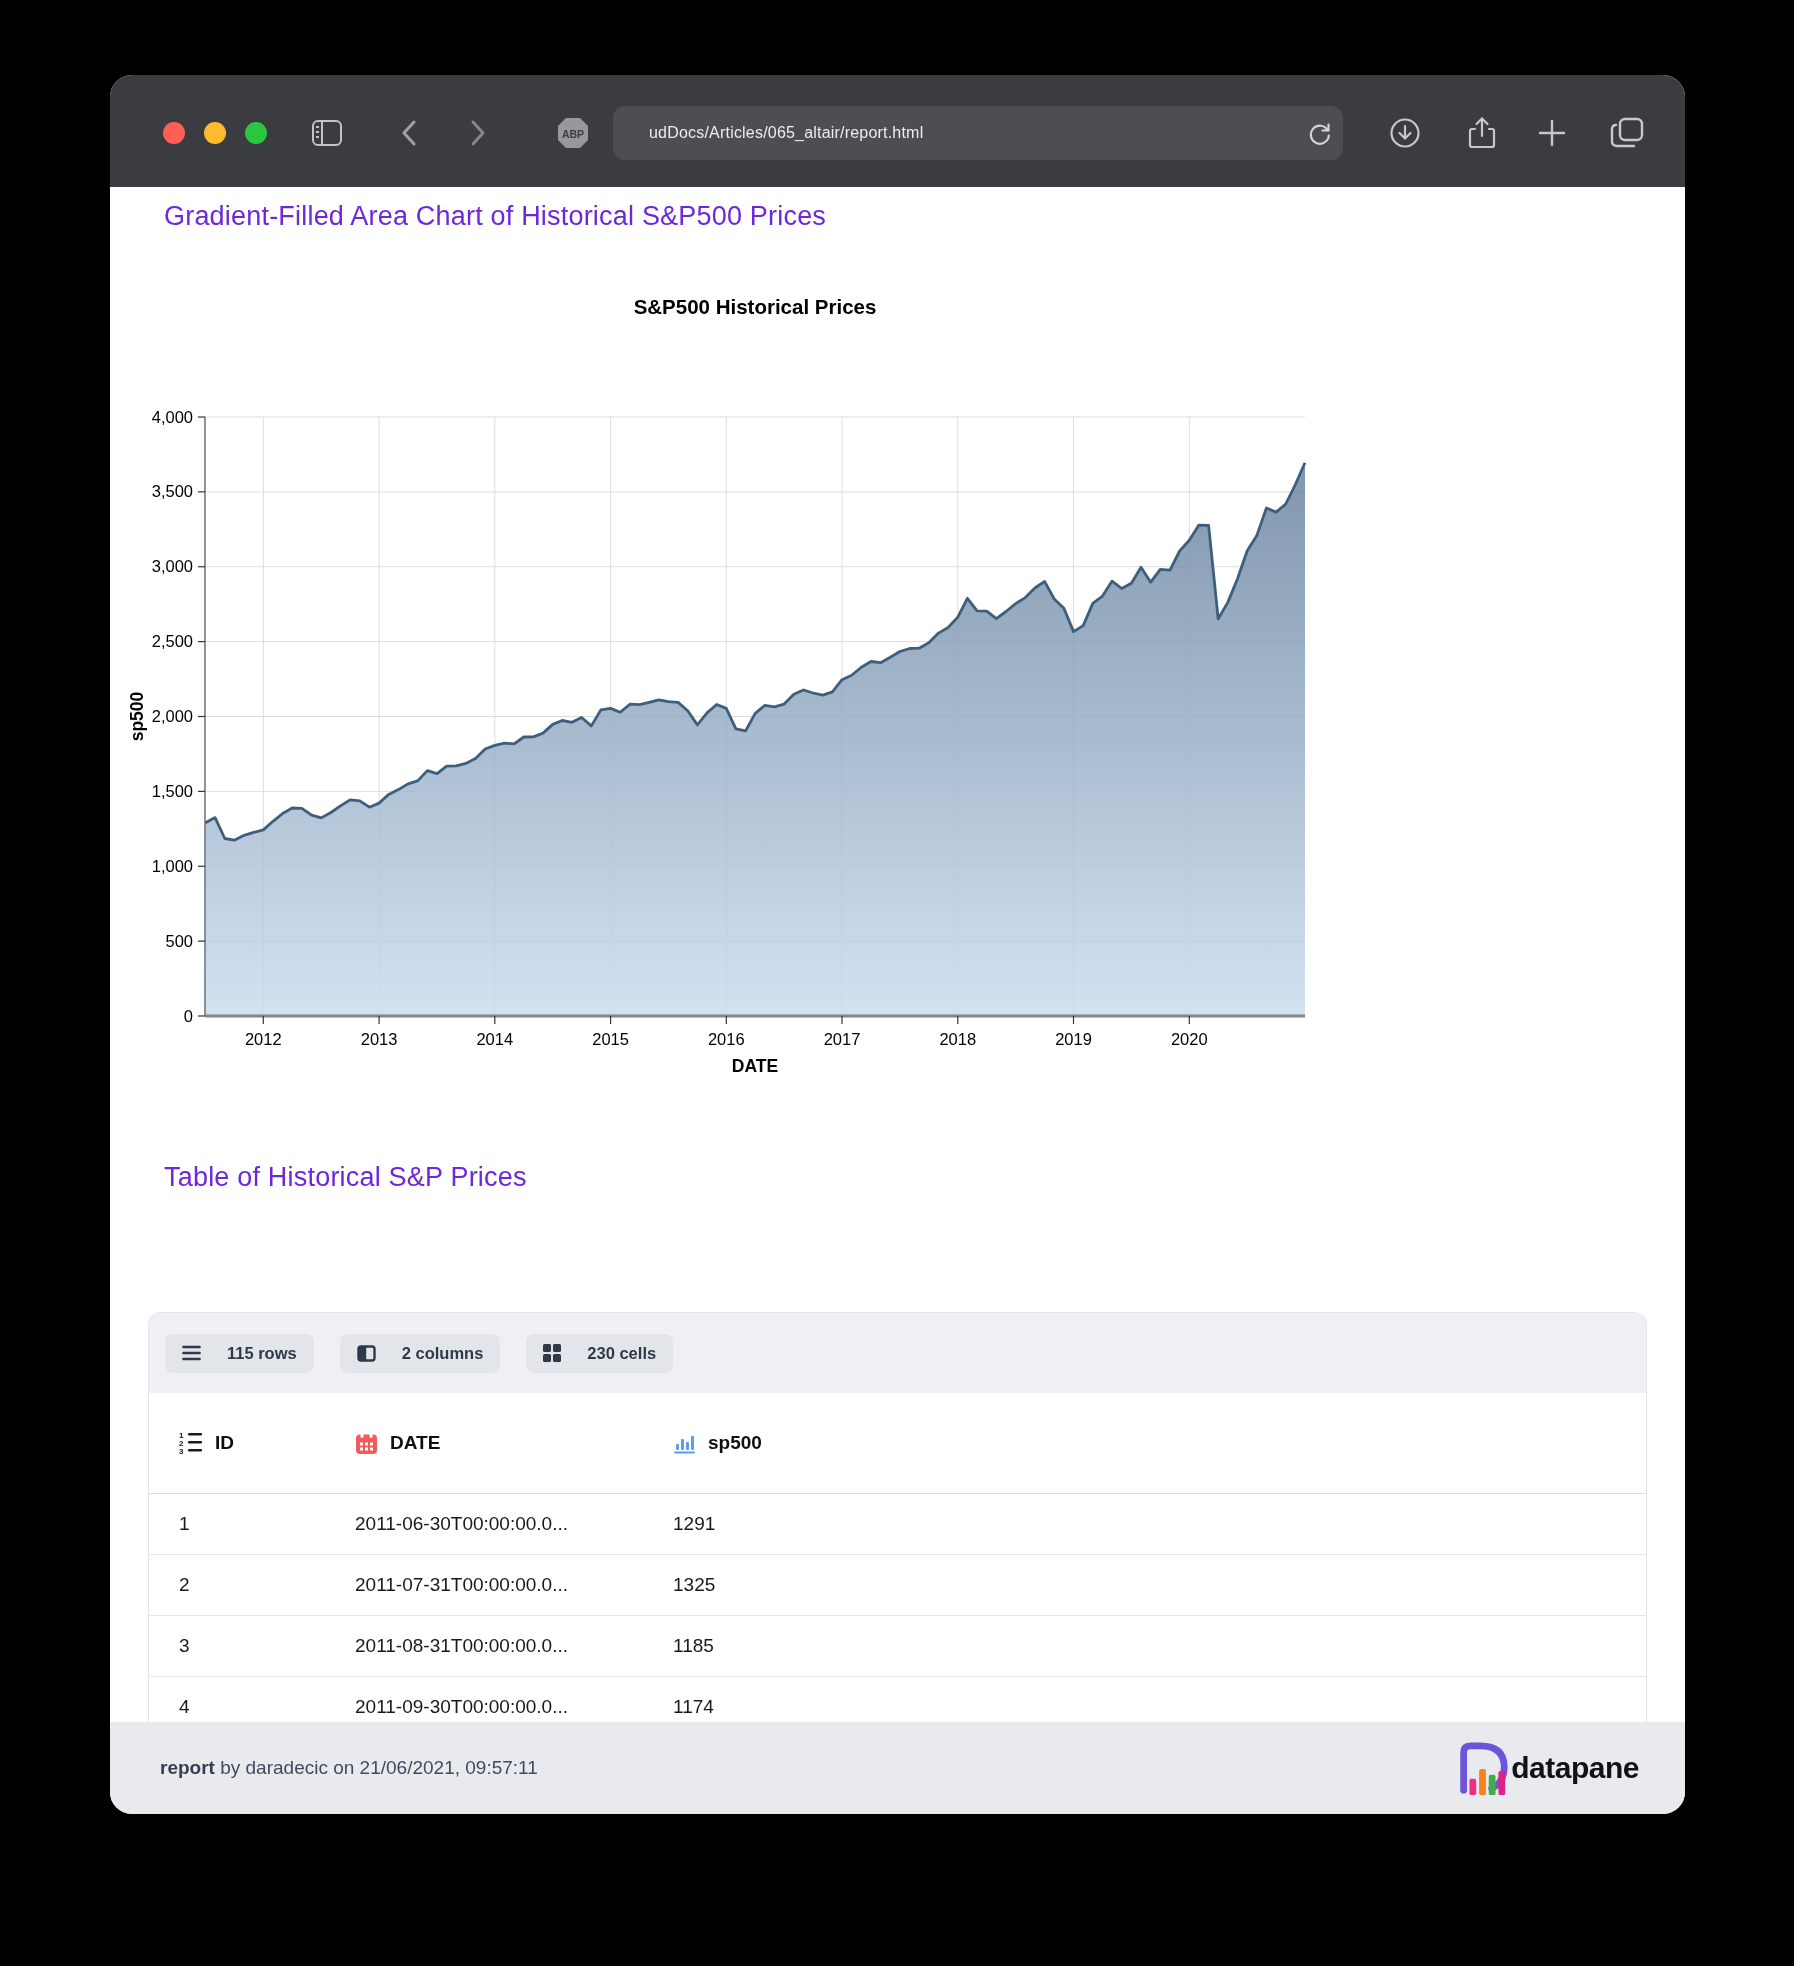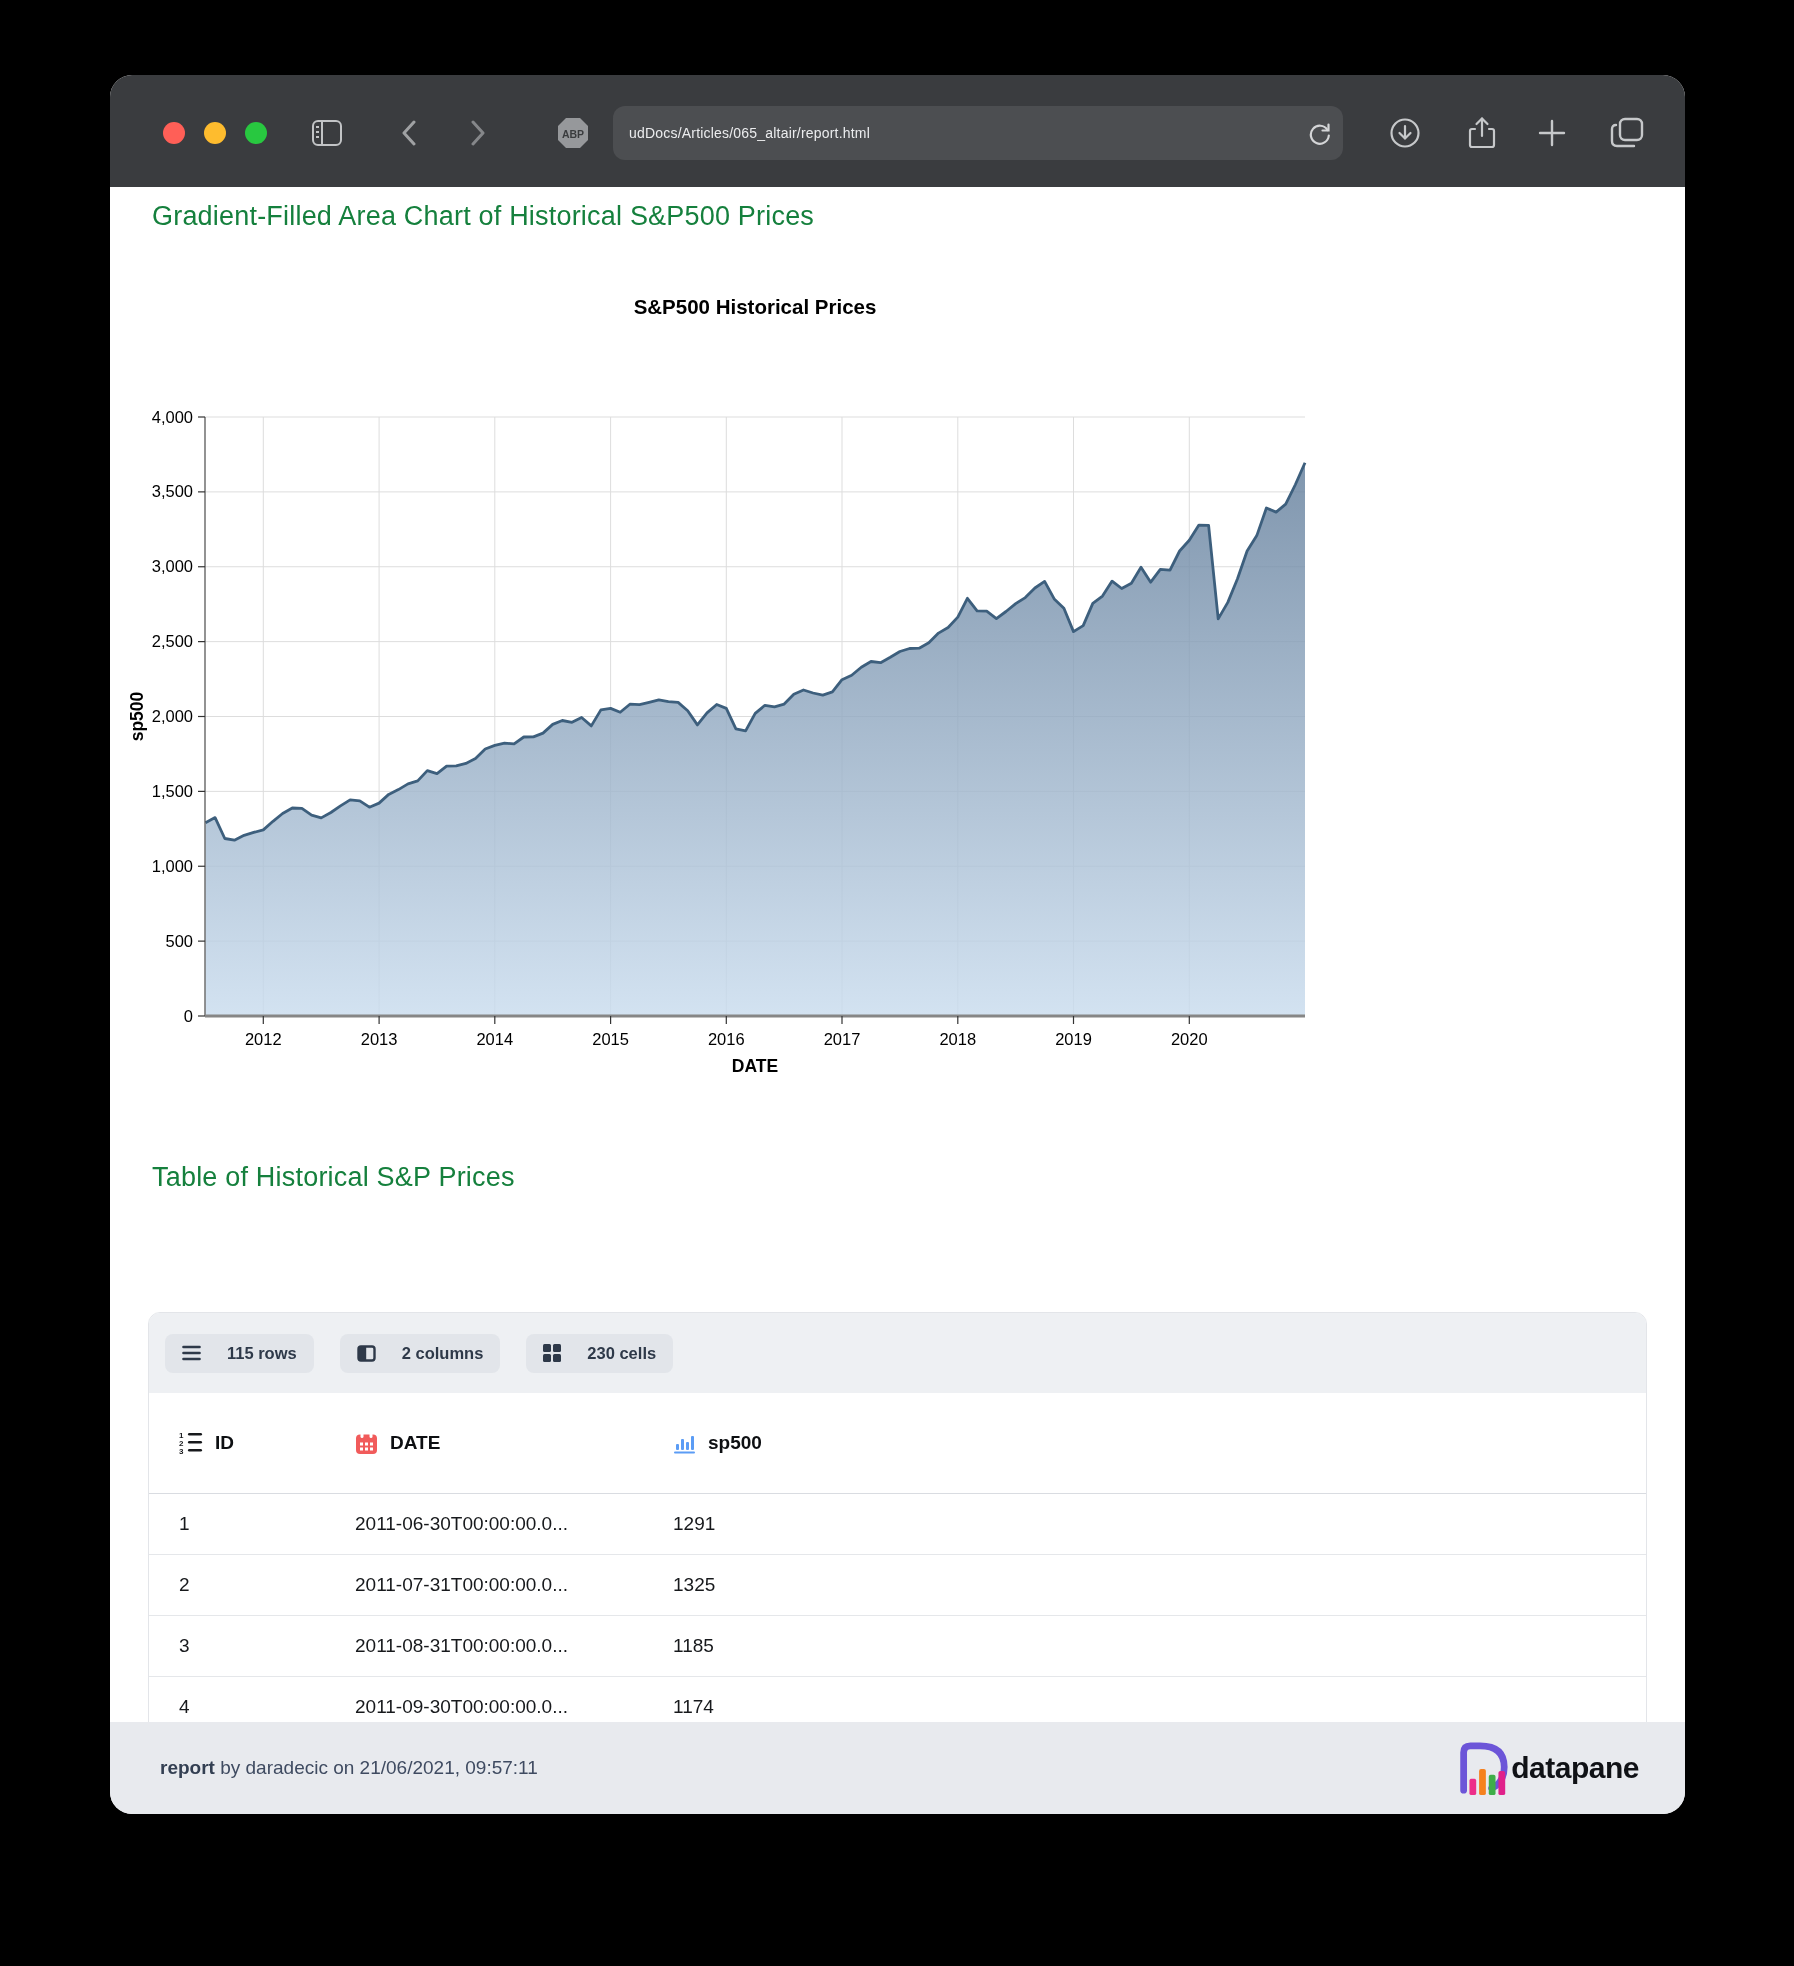--- a/index.html
+++ b/index.html
@@ -9,27 +9,27 @@
   
   .titlebar{height:112px;flex:none;background:#3a3c3f;position:relative;}
   .tl{position:absolute;top:47px;width:22px;height:22px;border-radius:50%;}
   .tl.red{left:53px;background:#ff5f57;}
   .tl.yellow{left:94px;background:#febc2e;}
   .tl.green{left:135px;background:#28c840;}
   .tb-ic{position:absolute;top:40px;width:36px;height:36px;display:flex;
     align-items:center;justify-content:center;color:#c2c4c6;}
   .urlbar{position:absolute;left:503px;top:31px;width:730px;height:54px;border-radius:12px;
     background:#4c4e51;display:flex;align-items:center;overflow:hidden;}
-  .urltext{flex:1;padding-left:16px;color:#ebecee;font-size:14px;white-space:nowrap;
+  .urltext{flex:1;padding-left:36px;color:#ebecee;font-size:16px;white-space:nowrap;
     overflow:hidden;letter-spacing:.2px;}
   .reload{flex:none;width:46px;height:54px;display:flex;align-items:center;
     justify-content:center;color:#d4d5d7;}
   
   .content{flex:1;background:#fff;position:relative;overflow:hidden;color:#111;}
-  .h1{position:absolute;left:42px;font-size:27px;font-weight:500;color:#15803d;letter-spacing:.2px;}
+  .h1{position:absolute;left:54px;font-size:27px;font-weight:500;color:#6d28d9;letter-spacing:.2px;}
   #page-title{top:14px;}
   #table-title{top:975px;}
   #chart-svg{position:absolute;left:0;top:0;}
   
   .card{position:absolute;left:38px;top:1125px;width:1497px;height:612px;
     border-radius:12px;border:1px solid #e3e5e9;background:#fff;overflow:hidden;}
   .badges{height:80px;background:#eef0f3;display:flex;align-items:center;
     padding:0 16px;gap:26px;}
   .badge{display:flex;align-items:center;gap:26px;background:#e2e5ea;border-radius:8px;
     padding:10px 17px;font-size:16.5px;font-weight:600;color:#2e3949;}

